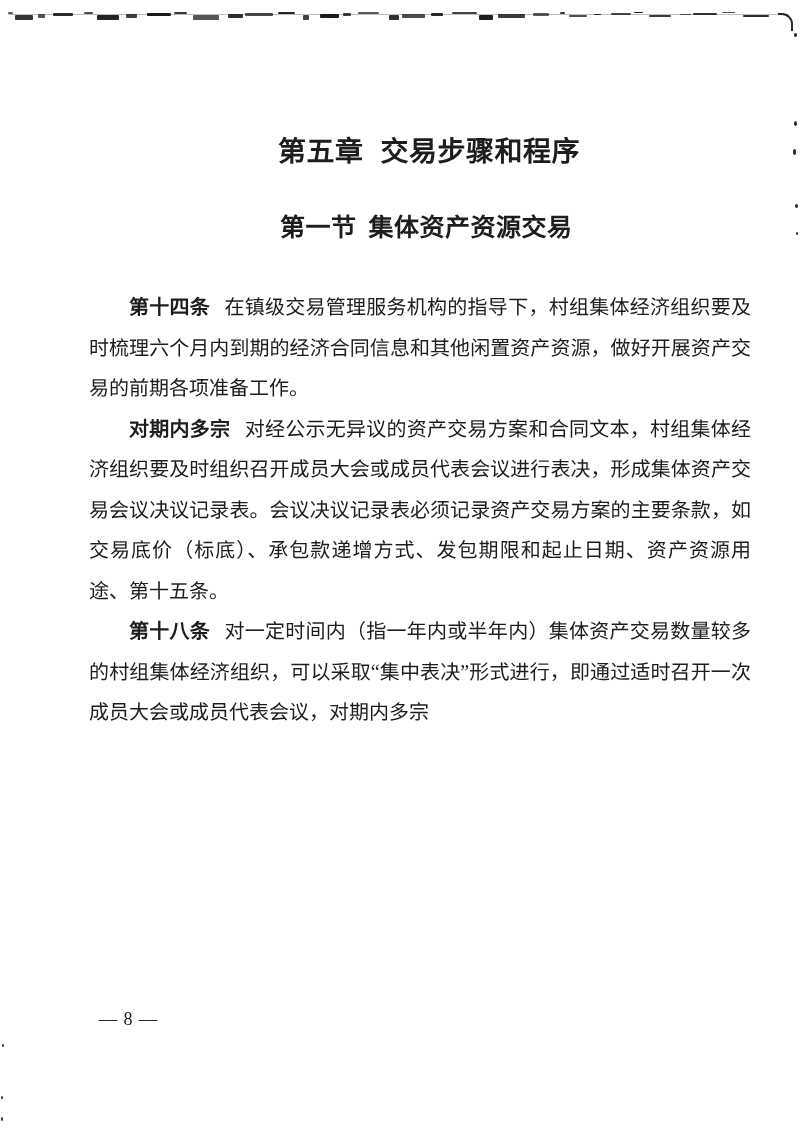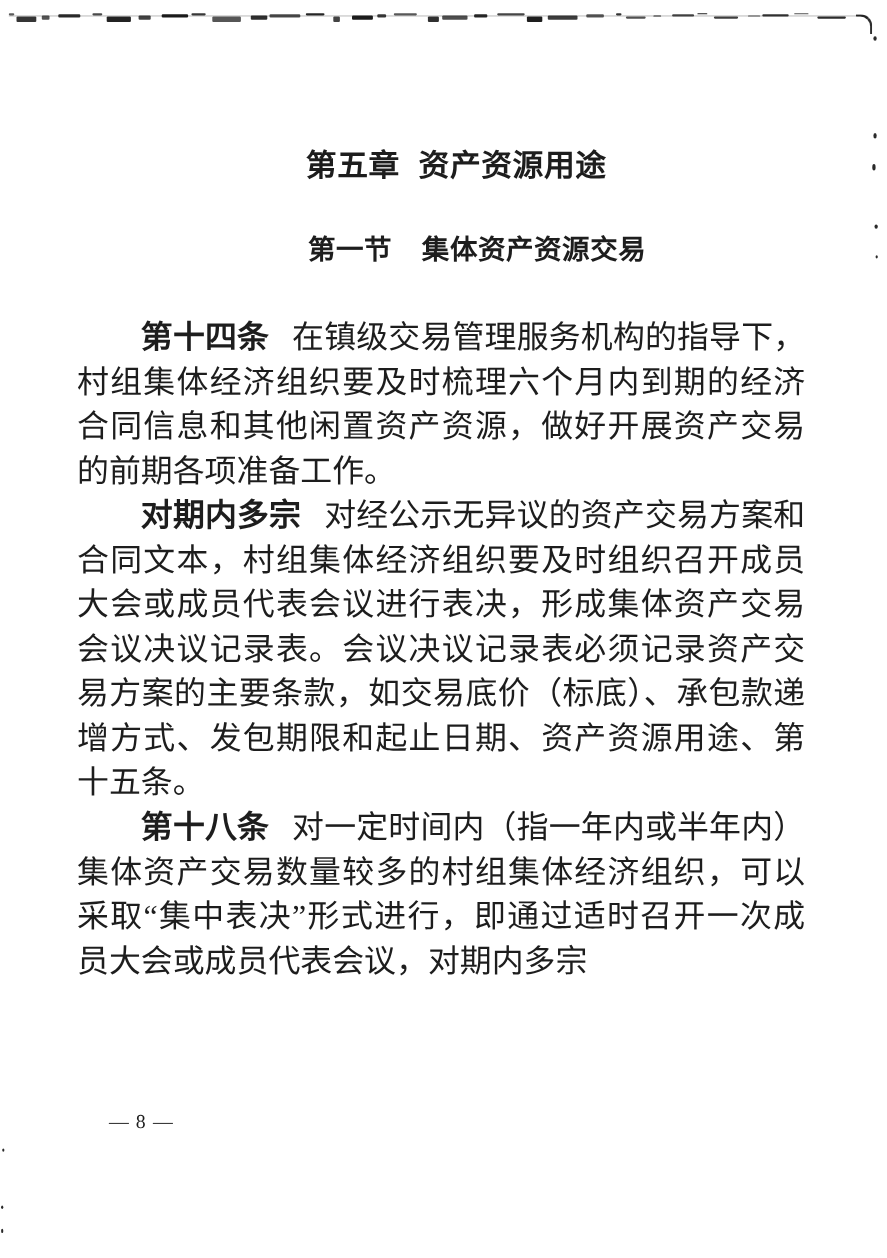--- a/index.html
+++ b/index.html
@@ -30,25 +30,25 @@
     position:absolute;left:278px;top:138px;margin:0;
     font-size:28px;font-weight:700;line-height:1;
     letter-spacing:.5px;white-space:nowrap;
   }
   .chapter .t{margin-left:17px;}
   .section{
     position:absolute;left:280px;top:215px;margin:0;
     font-size:25px;font-weight:700;line-height:1;
     letter-spacing:.5px;white-space:nowrap;
   }
-  .section .t{margin-left:27px;}
+  .section .t{margin-left:12px;}
   
   .body-text{
-    position:absolute;left:70px;top:287px;width:662px;
-    font-size:29px;line-height:40.55px;
+    position:absolute;left:89px;top:287px;width:662px;
+    font-size:20px;line-height:40.55px;
     text-align:justify;text-justify:inter-ideograph;
   }
   .article{margin:0;text-indent:2em;}
   .article .label{font-weight:700;margin-right:.72em;}
   
   .page-number{
     position:absolute;left:99px;top:1009px;
     font-size:18px;letter-spacing:1px;font-weight:500;
   }
 </style>
@@ -101,21 +101,21 @@
       <div class="speck" style="left: 794px; top: 121px; width: 3px; height: 5px;"></div>
       <div class="speck" style="left: 793px; top: 149px; width: 3px; height: 6px;"></div>
       <div class="speck" style="left: 795px; top: 204px; width: 3px; height: 4px;"></div>
       <div class="speck" style="left: 796px; top: 232px; width: 2px; height: 3px;"></div>
       <div class="speck" style="left: 2px; top: 1044px; width: 2px; height: 3px;"></div>
       <div class="speck" style="left: 1px; top: 1096px; width: 2px; height: 3px;"></div>
       <div class="speck" style="left: 1px; top: 1117px; width: 2px; height: 4px;"></div>
     </div>
 
   <h1 class="chapter">
-    <span>第五章</span><span class="t">资产资源用途</span>
+    <span>第五章</span><span class="t">交易步骤和程序</span>
   </h1>
 
   <h2 class="section">
     <span>第一节</span><span class="t">集体资产资源交易</span>
   </h2>
 
   <div class="body-text">
     <p class="article"><span class="label">第十四条</span><span>在镇级交易管理服务机构的指导下，村组集体经济组织要及时梳理六个月内到期的经济合同信息和其他闲置资产资源，做好开展资产交易的前期各项准备工作。</span></p>
     <p class="article"><span class="label">对期内多宗</span><span>对经公示无异议的资产交易方案和合同文本，村组集体经济组织要及时组织召开成员大会或成员代表会议进行表决，形成集体资产交易会议决议记录表。会议决议记录表必须记录资产交易方案的主要条款，如交易底价（标底）、承包款递增方式、发包期限和起止日期、资产资源用途、第十五条。</span></p>
     <p class="article"><span class="label">第十八条</span><span>对一定时间内（指一年内或半年内）集体资产交易数量较多的村组集体经济组织，可以采取“集中表决”形式进行，即通过适时召开一次成员大会或成员代表会议，对期内多宗</span></p>

